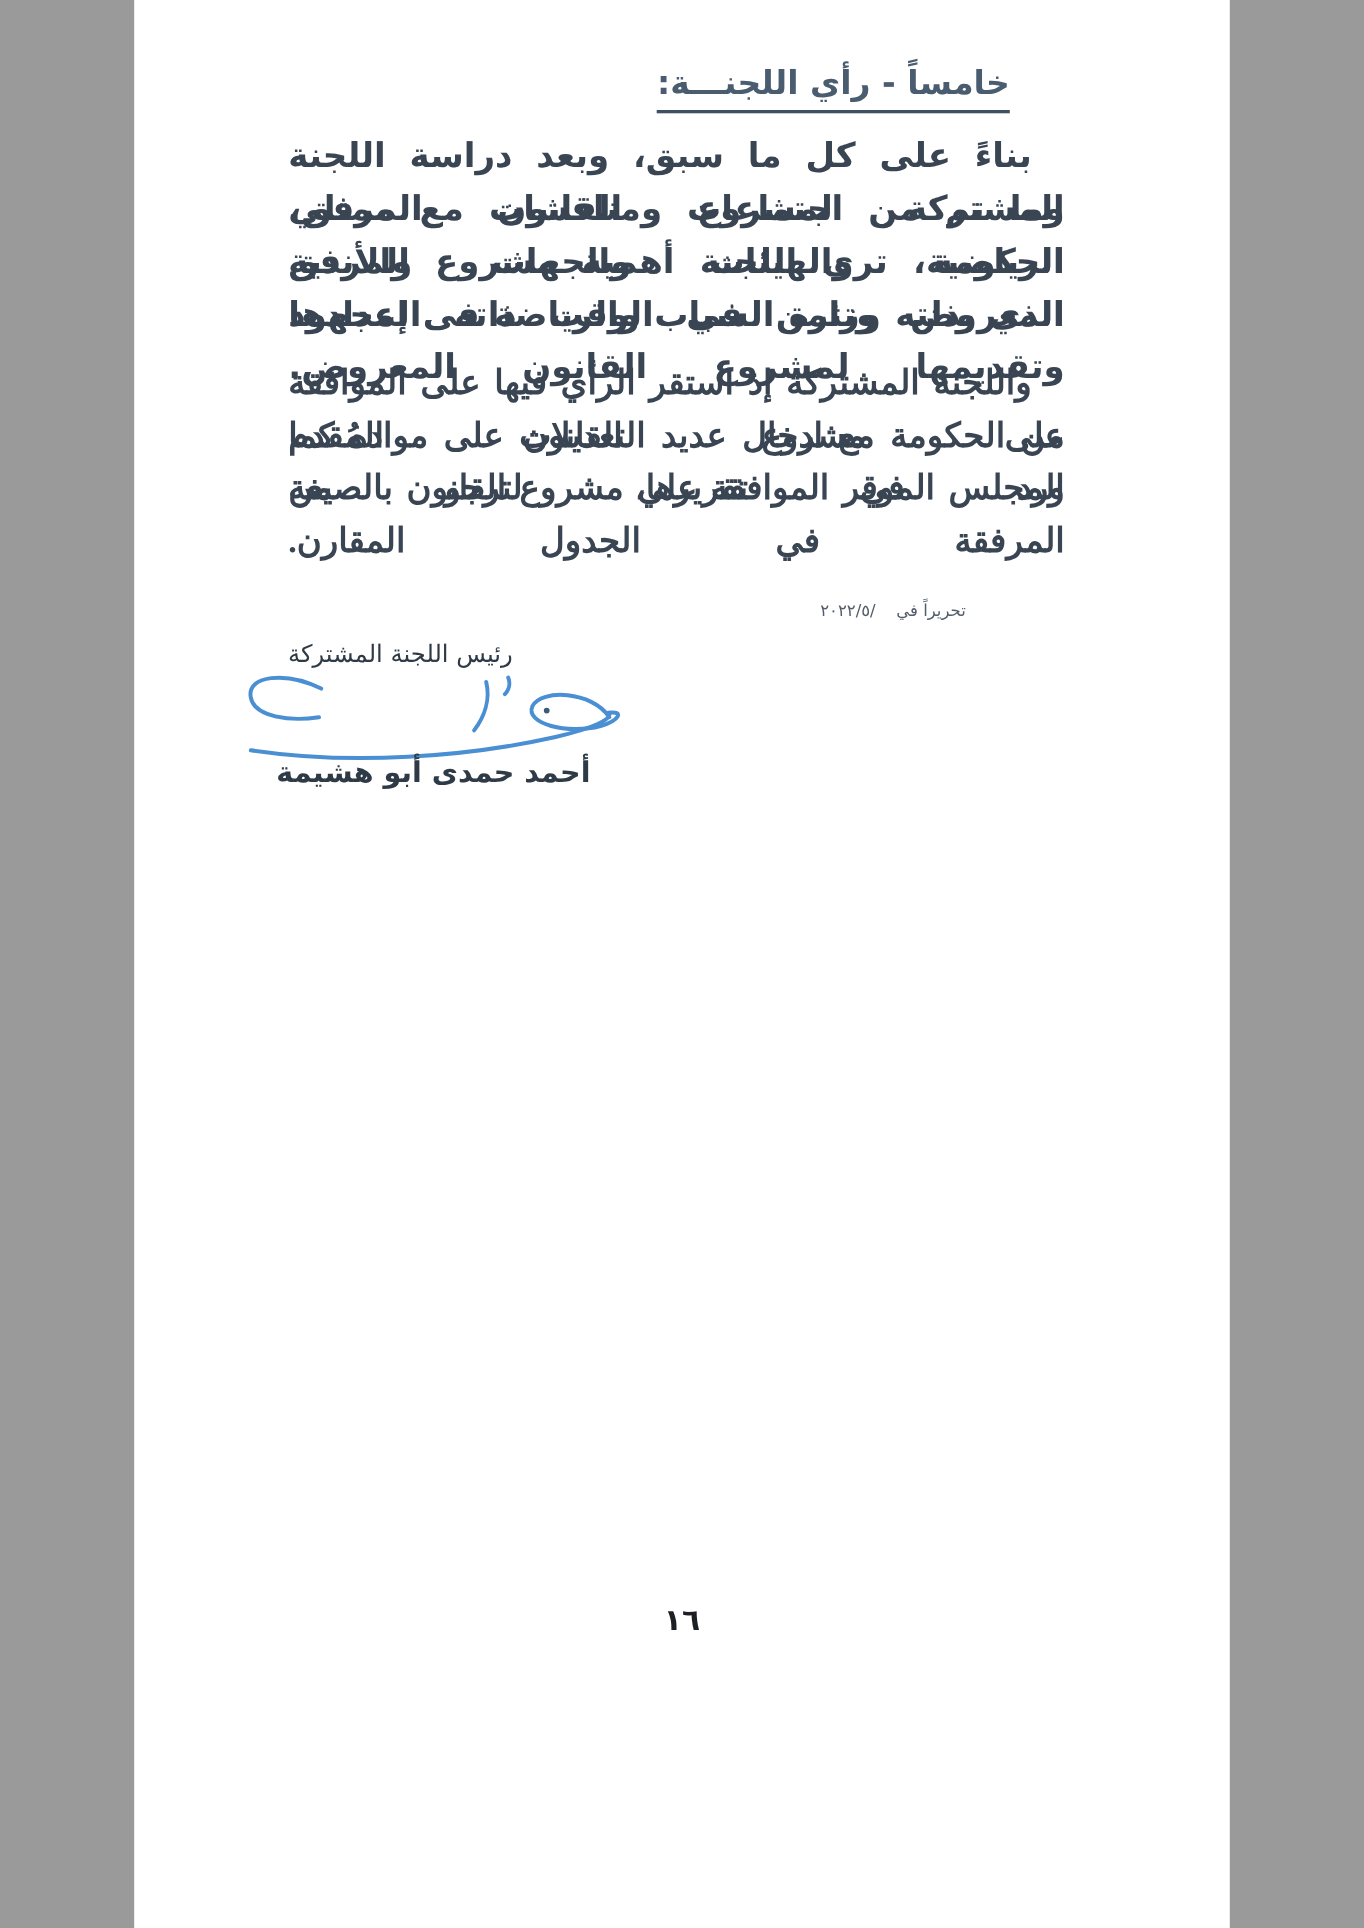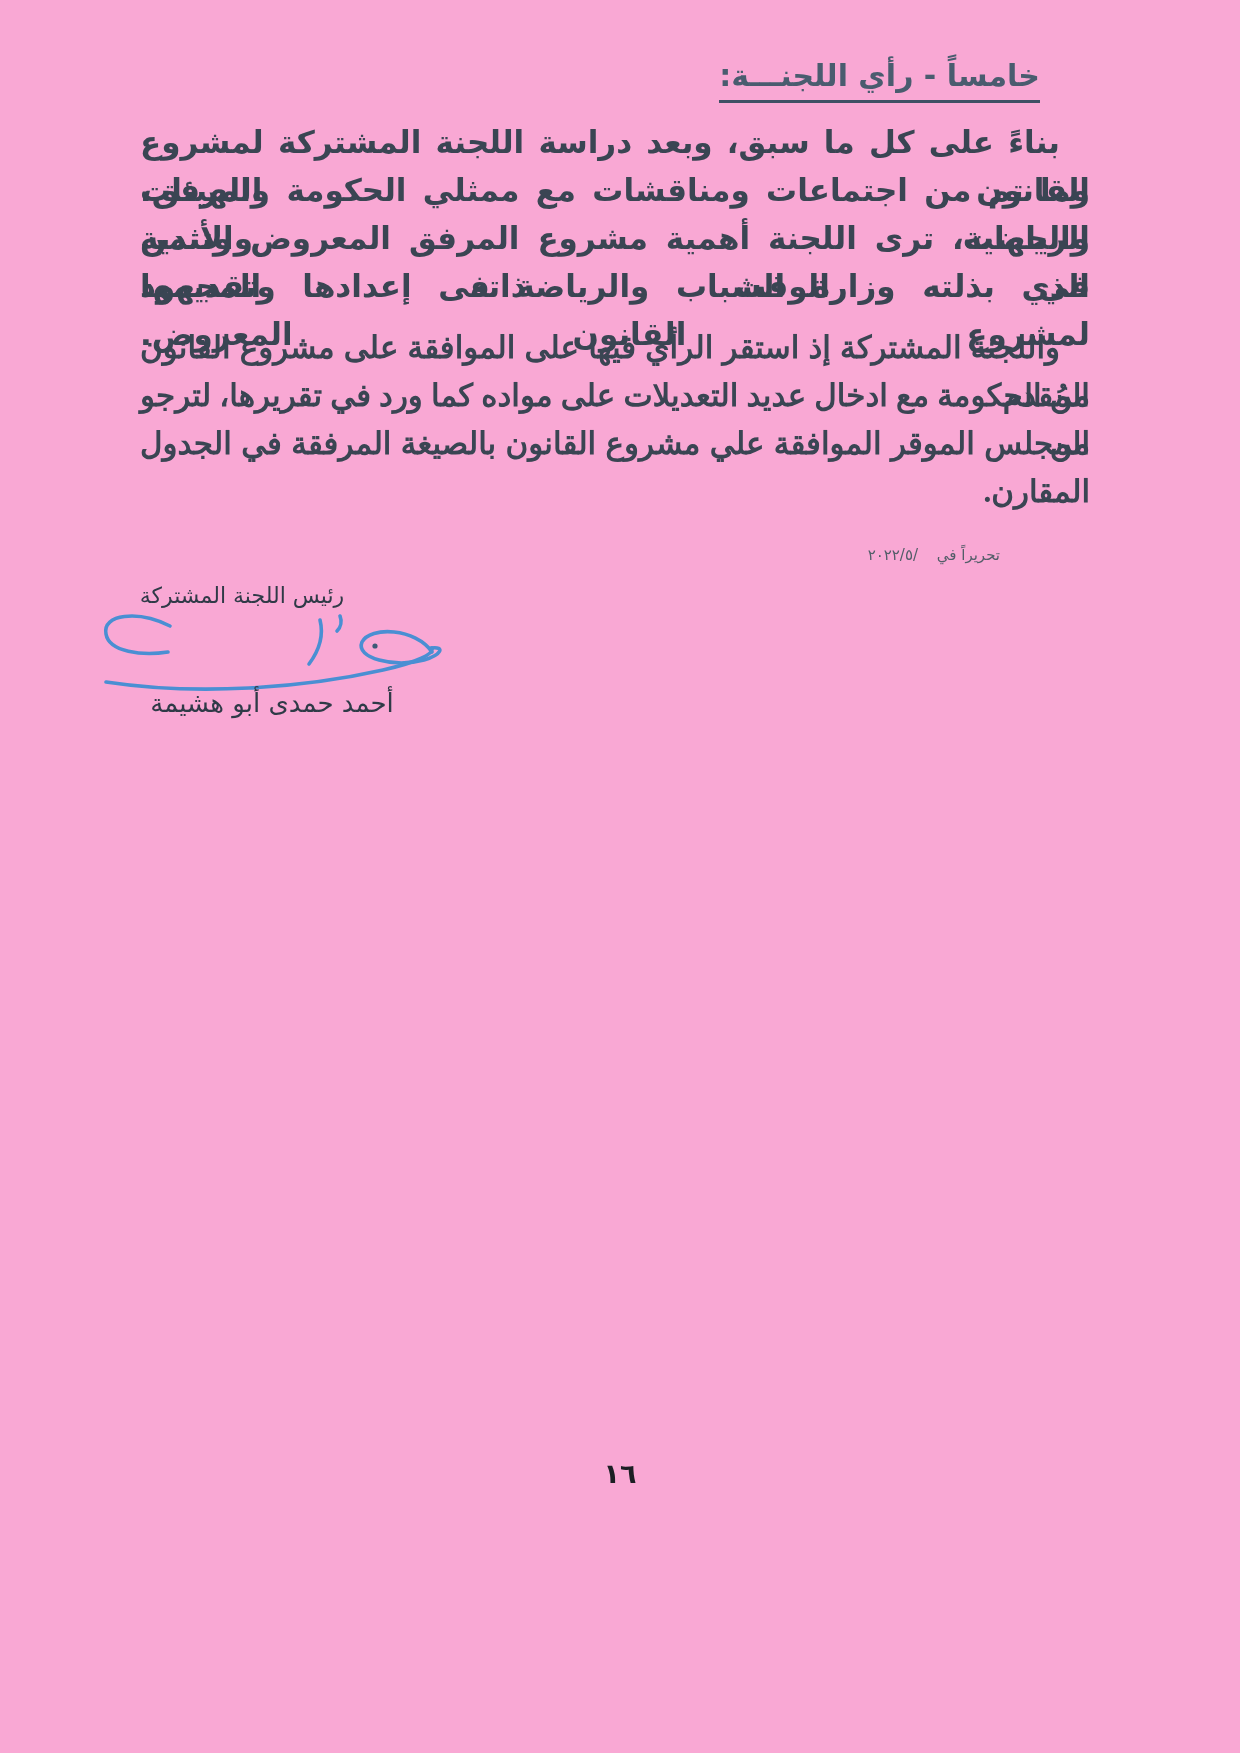--- a/index.html
+++ b/index.html
@@ -1,20 +1,20 @@
 <!DOCTYPE html>
 <html lang="ar"><head>
 <meta charset="utf-8">
 <style>
   html,body{margin:0;padding:0;background:#9a9a9a;}
   .page{
     position:relative;
-    width:1240px;height:1753px;
+    width:996px;height:1753px;
     margin:0 auto;
-    background:#f9a8d4;
+    background:#ffffff;
     font-family:"DejaVu Sans", sans-serif;
     direction:rtl;
     overflow:hidden;
   }
   .heading-wrap{
     position:absolute; top:58px; right:200px;
   }
   .heading{
     display:inline-block;
     font-size:30px; font-weight:bold;
@@ -49,21 +49,21 @@
     position:absolute; left:78px; top:583px; width:388px;
     text-align:center; direction:rtl;
   }
   .sig-title{
     font-size:22px; font-weight:normal; color:#2f3a47;
     letter-spacing:0.5px;
     margin-right:60px;
   }
   .sig-ink{ display:block; margin:-6px 0 0 0; }
   .sig-name{
-    font-size:26px; font-weight:normal; color:#2f3a47;
+    font-size:26px; font-weight:bold; color:#2f3a47;
     margin-top:-10px; letter-spacing:0.5px;
   }
   .page-number{
     position:absolute; top:1458px; left:0; right:0;
     text-align:center;
     font-size:27px; font-weight:bold; color:#1c1f24;
     letter-spacing:6px;
     direction:rtl;
   }
 </style>

